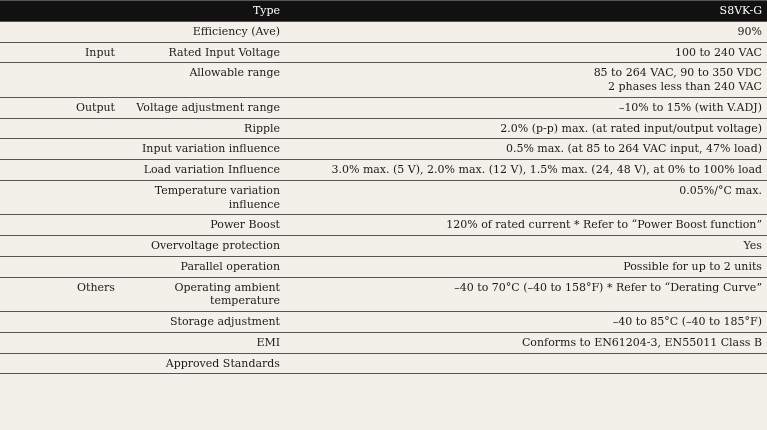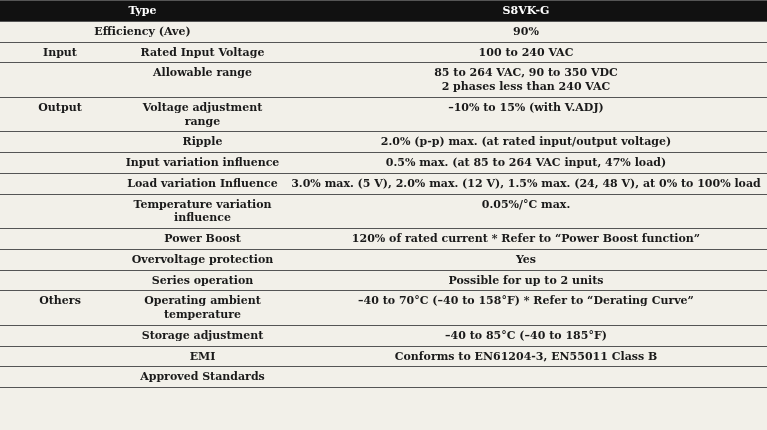--- a/index.html
+++ b/index.html
@@ -21,22 +21,22 @@
     table-layout: fixed;
     background: #f2f0e9;
   }
   table.spec td, table.spec th {
     border: 1px solid #555;
     border-left: none;
     border-right: none;
     vertical-align: top;
     padding: 3px 5px 3px 5px;
     line-height: 1.25;
-    font-weight: bold;
-    text-align: center;
+    font-weight: normal;
+    text-align: right;
   }
   
   .col-a { width: 120px; }
   .col-b { width: 165px; }
   .col-c { width: 482px; }
 
   .hdr-row td {
     background: #111111;
     color: #ffffff;
     font-weight: bold;
@@ -142,28 +142,28 @@
     </tr>
 
     <tr>
       <td class="cat"></td>
       <td class="vsep">Overvoltage protection</td>
       <td class="vsep">
           <span class="nowrap-line">Yes</span>
         </td>
     </tr>
 
-
-    <tr>
-      <td class="cat"></td>
-      <td class="vsep">Series operation</td>
+    <tr>
+      <td class="cat"></td>
+      <td class="vsep">Parallel operation</td>
       <td class="vsep">
           <span class="nowrap-line">Possible for up to 2 units</span>
         </td>
     </tr>
+
 
     <tr>
       <td class="cat">Others</td>
       <td class="vsep">Operating ambient temperature</td>
       <td class="vsep">
           <span class="nowrap-line">–40 to 70°C (–40 to 158°F) * Refer to “Derating Curve”</span>
         </td>
     </tr>
 
     <tr>

